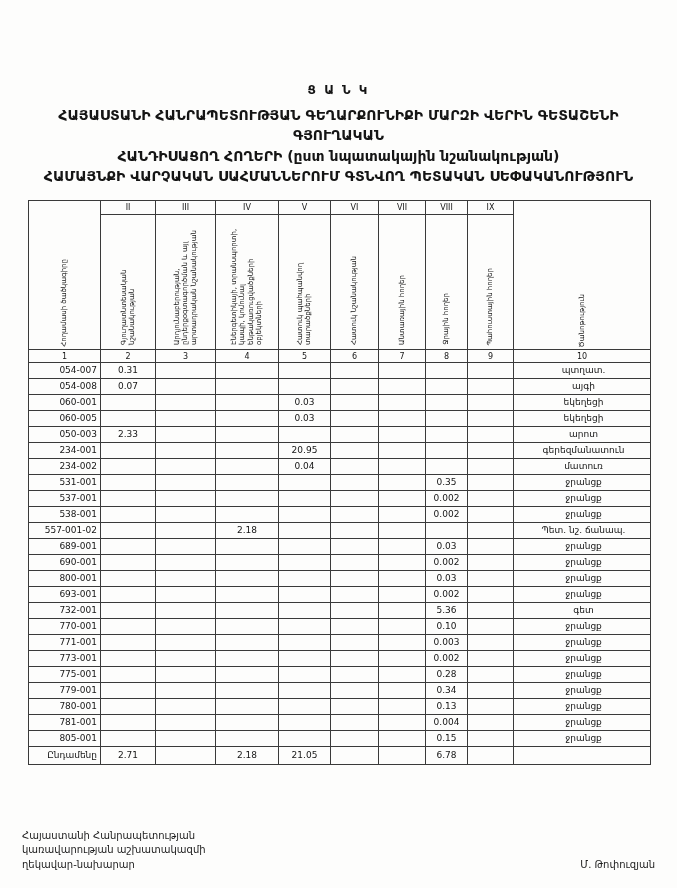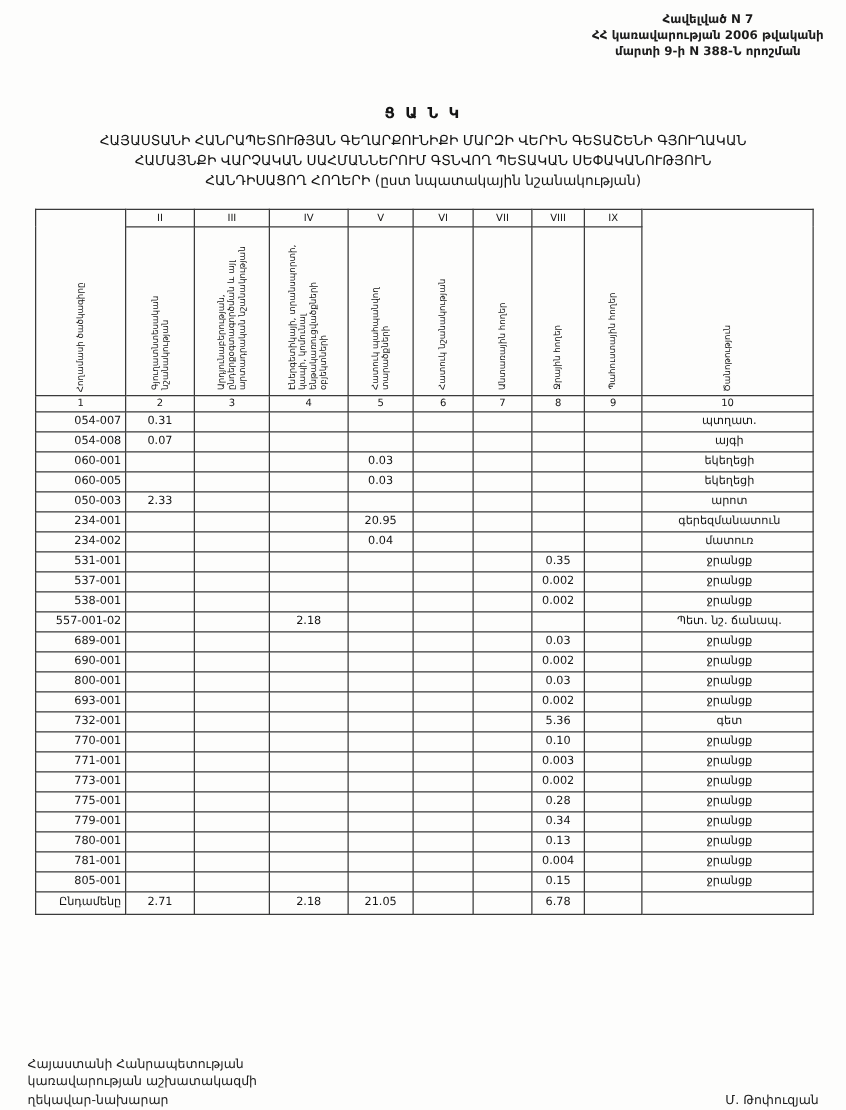--- a/index.html
+++ b/index.html
@@ -33,22 +33,22 @@
     padding-top: 83px;
     text-align: center;
   }
   .title-main {
     font-size: 12px;
     font-weight: bold;
     letter-spacing: 2px;
     margin-bottom: 8px;
   }
   .title-sub {
-    font-size: 11px;
-    font-weight: normal;
+    font-size: 14px;
+    font-weight: bold;
     line-height: 1.45;
     margin: 0 30px;
   }
   
   table.land-table {
     border-collapse: collapse;
     table-layout: fixed;
     width: 622px;
     margin: 14px 0 0 28px;
   }
@@ -95,52 +95,47 @@
   }
   tbody td.code { text-align: right; padding-left: 5px; }
   tbody td.num  { text-align: center; }
   tbody td.note { text-align: center; padding-left: 6px; }
   tr.total-row td { height: 17px; }
   
   .footer {
     position: absolute;
     left: 22px;
     right: 22px;
-    bottom: 0;
+    bottom: 16px;
     display: flex;
     justify-content: space-between;
     align-items: flex-end;
   }
   .footer-left {
     font-size: 10px;
     line-height: 1.45;
     color: #1c1c1c;
   }
   .footer-right {
     font-size: 10px;
     padding-bottom: 2px;
     color: #1c1c1c;
   }
 </style>
 </head>
 <body>
 
 <div class="page">
 
-  <div class="annex">
-    <div>Հավելված N 7</div>
-    <div>ՀՀ կառավարության 2006 թվականի</div>
-    <div>մարտի 9-ի N 388-Ն որոշման</div>
-  </div>
 
   <div class="title-block">
     <div class="title-main">Ց Ա Ն Կ</div>
     <div class="title-sub">ՀԱՅԱՍՏԱՆԻ ՀԱՆՐԱՊԵՏՈՒԹՅԱՆ ԳԵՂԱՐՔՈՒՆԻՔԻ ՄԱՐԶԻ ՎԵՐԻՆ ԳԵՏԱՇԵՆԻ ԳՅՈՒՂԱԿԱՆ</div>
+    <div class="title-sub">ՀԱՆԴԻՍԱՑՈՂ ՀՈՂԵՐԻ  (ըստ նպատակային նշանակության)</div>
     <div class="title-sub">ՀԱՄԱՅՆՔԻ ՎԱՐՉԱԿԱՆ ՍԱՀՄԱՆՆԵՐՈՒՄ ԳՏՆՎՈՂ ՊԵՏԱԿԱՆ ՍԵՓԱԿԱՆՈՒԹՅՈՒՆ</div>
-    <div class="title-sub">ՀԱՆԴԻՍԱՑՈՂ ՀՈՂԵՐԻ  (ըստ նպատակային նշանակության)</div>
   </div>
 
   <table class="land-table">
     <colgroup>
       <col style="width:72px">
         <col style="width:55px">
         <col style="width:60px">
       <col style="width:63px">
         <col style="width:52px">
         <col style="width:48px">

